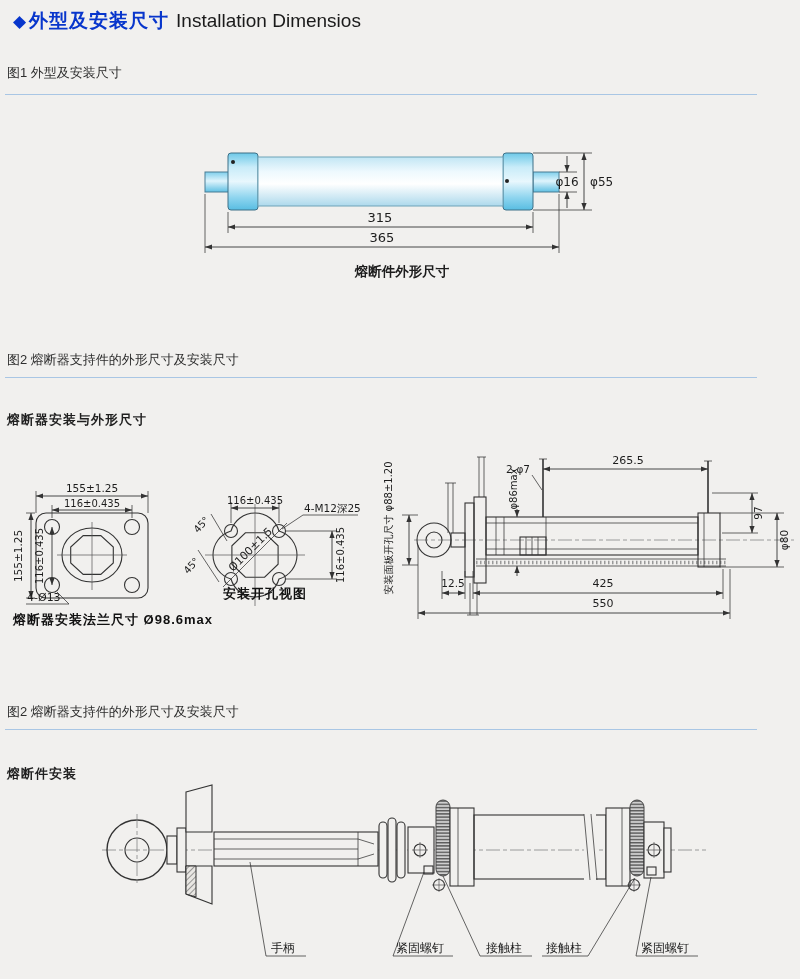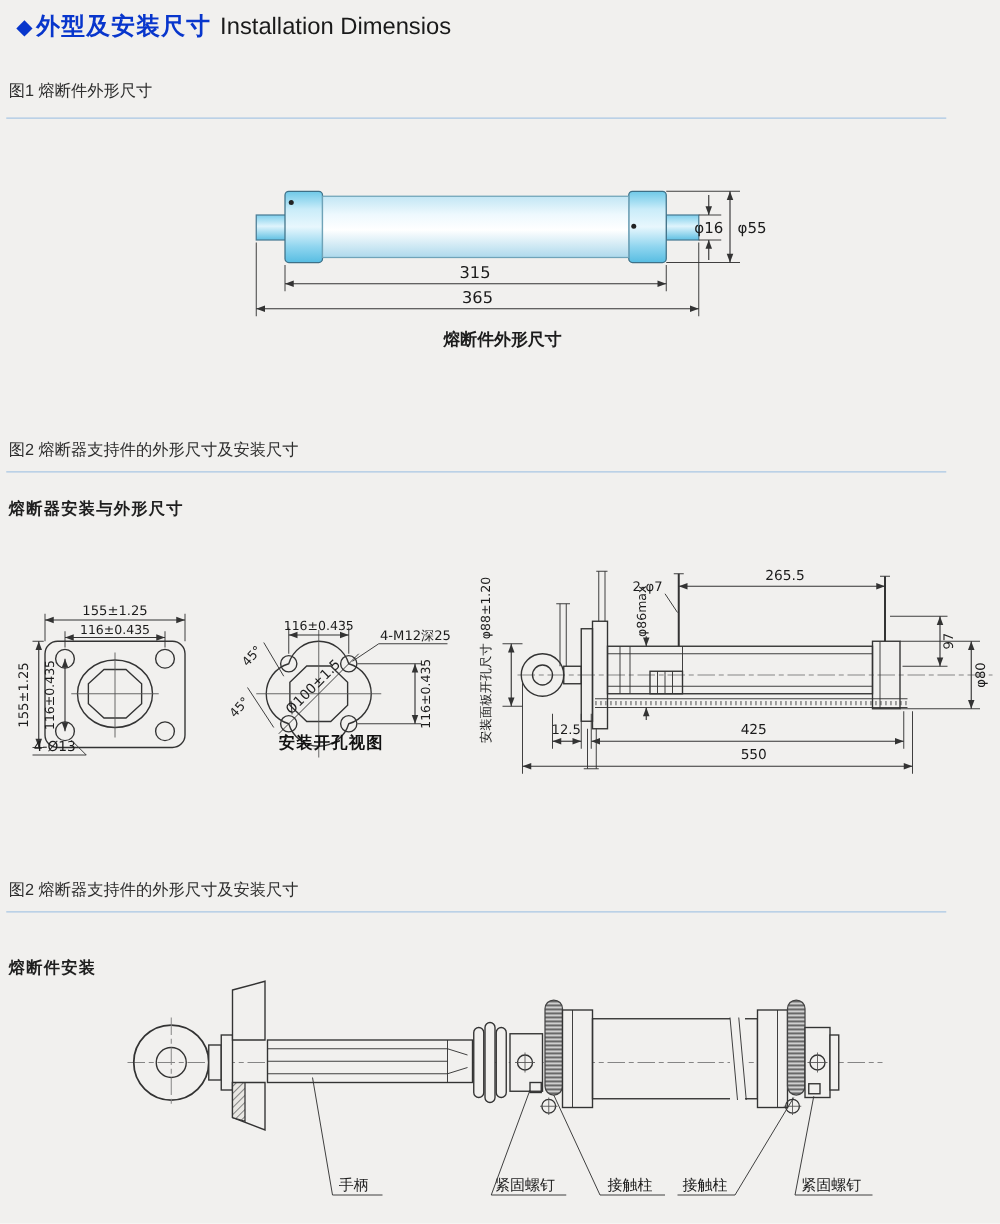--- a/index.html
+++ b/index.html
@@ -62,21 +62,21 @@
   </linearGradient>
 </defs>
 </svg>
 
 <div class="page">
 
   <div class="abs header">
     <span class="diamond">◆</span><span class="title-zh">外型及安装尺寸</span><span class="title-en">Installation Dimensios</span>
   </div>
 
-  <div class="abs fig-label" style="left:7px;top:64px">图1 熔断件外形尺寸</div>
+  <div class="abs fig-label" style="left:7px;top:64px">图1 外型及安装尺寸</div>
   <div class="abs rule" style="top:94px"></div>
 
   <svg class="abs" style="left:180px;top:128px" width="440" height="160" viewBox="0 0 440 160">
     <g>
       <rect x="25" y="44" width="26" height="20" fill="url(#stubGrad)" stroke="#4a7c94" stroke-width="1"></rect>
       <rect x="353" y="44" width="26" height="20" fill="url(#stubGrad)" stroke="#4a7c94" stroke-width="1"></rect>
       <rect x="48" y="25" width="30" height="57" rx="3" fill="url(#capGrad)" stroke="#3e7087" stroke-width="1"></rect>
       <rect x="323" y="25" width="30" height="57" rx="3" fill="url(#capGrad)" stroke="#3e7087" stroke-width="1"></rect>
       <rect x="78" y="29" width="245" height="49" fill="url(#bodyGrad)" stroke="#6fa3b8" stroke-width="1"></rect>
       <circle cx="53" cy="34" r="2" fill="#222"></circle>
@@ -103,21 +103,21 @@
       <line class="thin" x1="25" y1="66" x2="25" y2="125"></line>
         <line class="thin" x1="379" y1="66" x2="379" y2="125"></line>
       <line class="dim" x1="25" y1="119" x2="379" y2="119" marker-start="url(#ah)" marker-end="url(#ah)"></line>
       <text class="t13" x="202" y="114" text-anchor="middle">365</text>
       <text class="t14 bold" x="222" y="148" text-anchor="middle">熔断件外形尺寸</text>
     </g>
   </svg>
 
   <div class="abs fig-label" style="left:7px;top:351px">图2 熔断器支持件的外形尺寸及安装尺寸</div>
   <div class="abs rule" style="top:377px"></div>
-  <div class="abs subtitle" style="left:7px;top:398px">熔断器安装与外形尺寸</div>
+  <div class="abs subtitle" style="left:7px;top:411px">熔断器安装与外形尺寸</div>
 
   <svg class="abs" style="left:15px;top:470px" width="185" height="140" viewBox="0 0 185 140">
     <g>
       <rect x="21" y="43" width="112" height="85" rx="10" class="draw"></rect>
       <circle cx="37" cy="57" r="7.5" class="draw" fill="url(#hatch)"></circle>
       <circle cx="117" cy="57" r="7.5" class="draw" fill="url(#hatch)"></circle>
       <circle cx="37" cy="115" r="7.5" class="draw" fill="url(#hatch)"></circle>
       <circle cx="117" cy="115" r="7.5" class="draw" fill="url(#hatch)"></circle>
       <ellipse cx="77" cy="85" rx="30" ry="27" class="draw"></ellipse>
       <polygon class="draw" points="98.3,77 98.3,93 85.8,104.4 68.2,104.4 55.7,93 55.7,77 68.2,65.6 85.8,65.6"></polygon>
@@ -137,20 +137,21 @@
         <line class="thin" x1="20" y1="128" x2="11" y2="128"></line>
       <line class="dim" x1="16" y1="43" x2="16" y2="128" marker-start="url(#ah)" marker-end="url(#ah)"></line>
       <text class="t105" transform="rotate(-90 7 86)" x="7" y="86" text-anchor="middle">155±1.25</text>
       <line class="dim" x1="37" y1="57" x2="37" y2="115" marker-start="url(#ah)" marker-end="url(#ah)"></line>
       <text class="t10" transform="rotate(-90 28 86)" x="28" y="86" text-anchor="middle">116±0.435</text>
       <text class="t11" x="12" y="131" text-anchor="start">4-Ø13</text>
       <line class="thin" x1="11" y1="134" x2="54" y2="134"></line>
         <line class="thin" x1="54" y1="134" x2="42" y2="122"></line>
     </g>
   </svg>
+  <div class="abs cap" style="left:13px;top:611px">熔断器安装法兰尺寸 Ø98.6max</div>
 
   <svg class="abs" style="left:185px;top:468px" width="185" height="180" viewBox="0 0 185 180">
     <g>
       <path class="draw" d="M70,45 A25 25 0 0 1 94,63 A25 25 0 0 1 112,87 A25 25 0 0 1 94,111 A25 25 0 0 1 70,129 A25 25 0 0 1 46,111 A25 25 0 0 1 28,87 A25 25 0 0 1 46,63 A25 25 0 0 1 70,45 Z"></path>
       <polygon class="draw" points="93.1,77.8 93.1,96.2 79.6,109.2 60.4,109.2 46.9,96.2 46.9,77.8 60.4,64.8 79.6,64.8"></polygon>
       <line class="thin2" x1="70" y1="36" x2="70" y2="138"></line>
         <line class="thin2" x1="20" y1="87" x2="120" y2="87"></line>
       <circle cx="94" cy="63" r="6.5" class="draw" fill="url(#hatch)"></circle>
       <circle cx="94" cy="111" r="6.5" class="draw" fill="url(#hatch)"></circle>
       <circle cx="46" cy="111" r="6.5" class="draw" fill="url(#hatch)"></circle>

